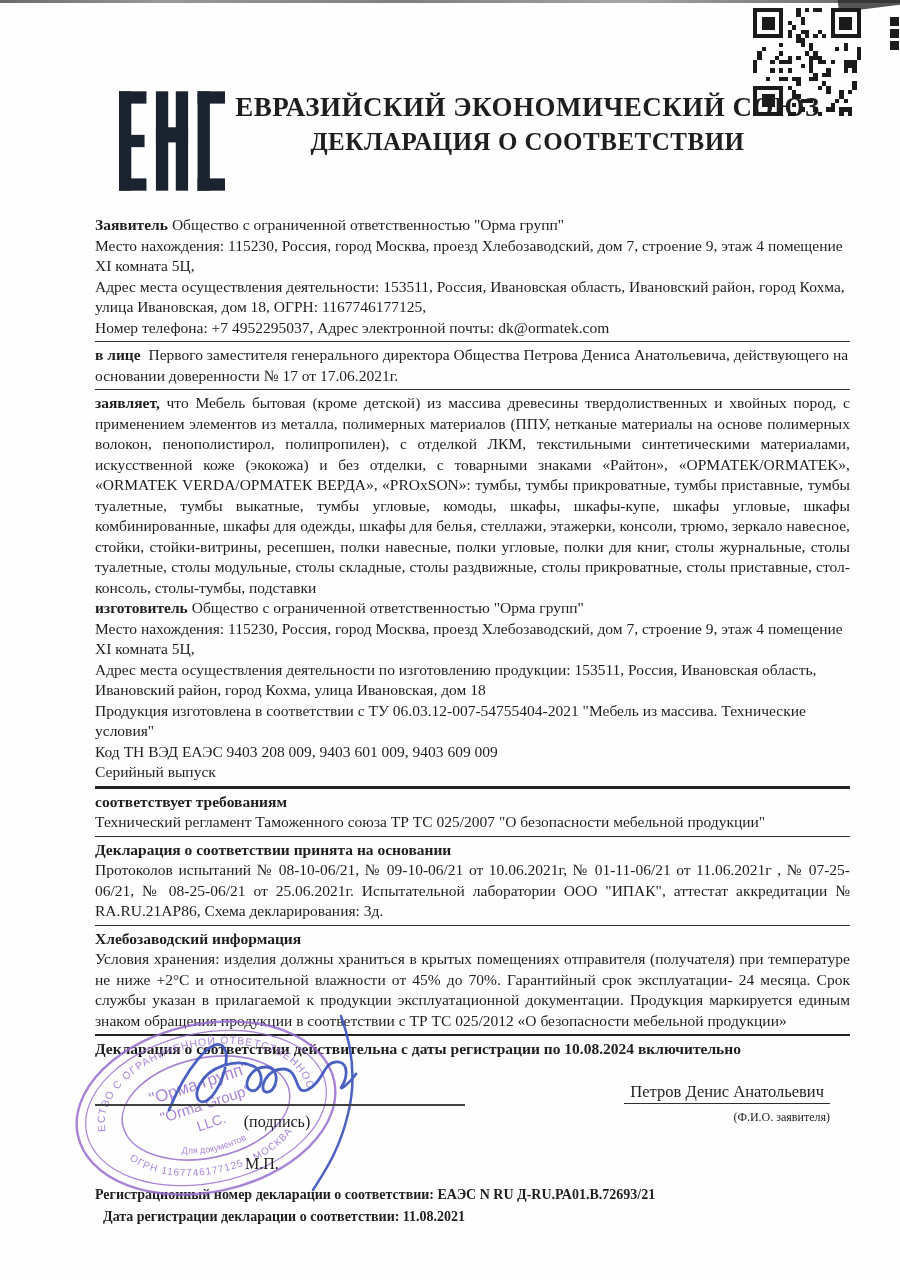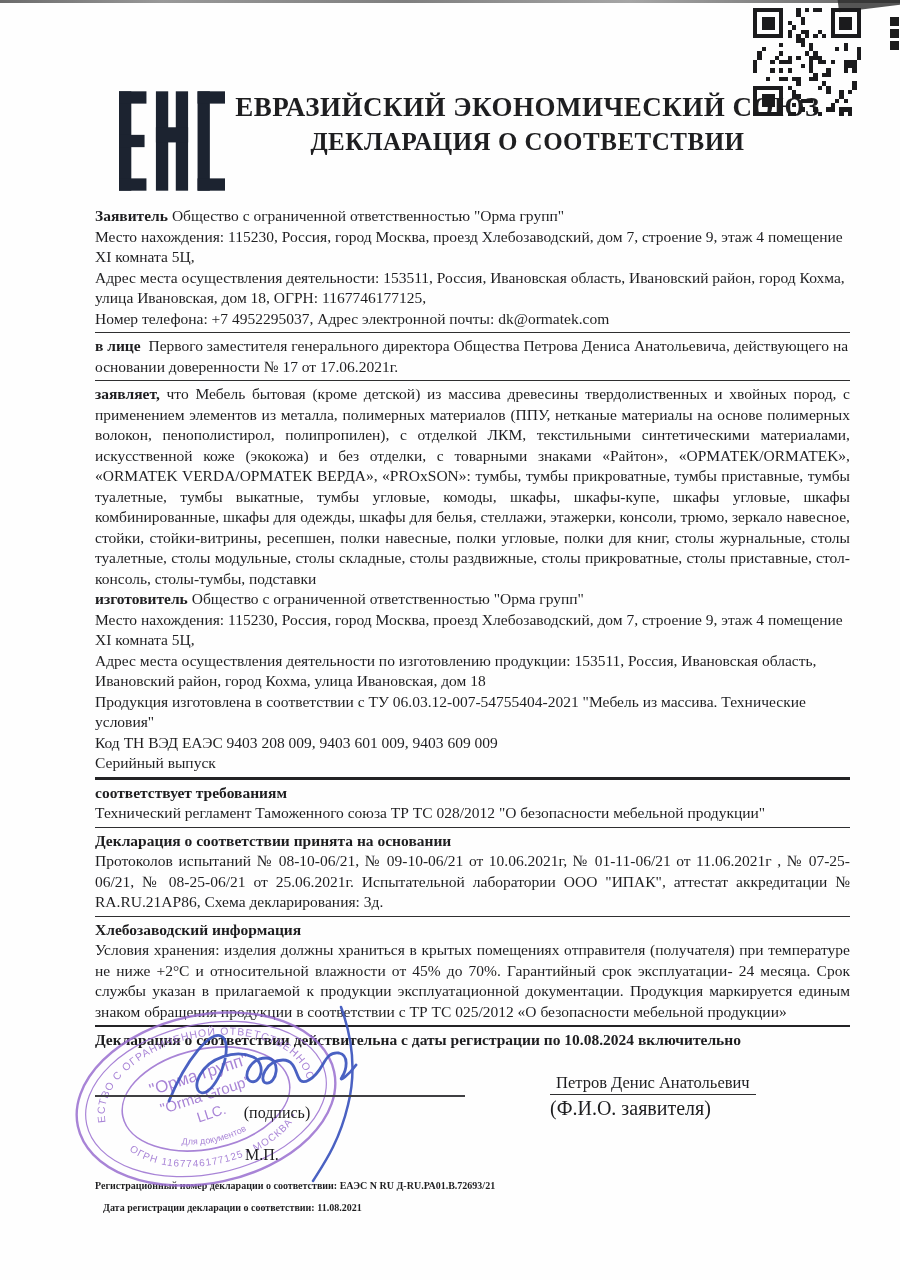--- a/index.html
+++ b/index.html
@@ -20,43 +20,43 @@
 
   
   .header{display:flex;align-items:flex-start;margin-top:86px;}
   .eac-logo{width:106px;height:110px;flex:0 0 auto;margin-left:24px;}
   .titles{flex:1 1 auto;text-align:center;padding-top:6px;padding-right:20px;}
   .title1{font-weight:bold;font-size:27px;letter-spacing:.5px;white-space:nowrap;}
   .title2{font-weight:bold;font-size:25px;letter-spacing:.5px;margin-top:5px;white-space:nowrap;}
   .qr{position:absolute;left:753px;top:8px;width:108px;height:108px;}
 
   
-  .doc{font-size:15.5px;line-height:20.5px;margin-top:10px;}
+  .doc{font-size:15.5px;line-height:20.5px;margin-top:19px;}
   .blk{margin:0;}
   b.lead{font-weight:bold;}
   .just{text-align:justify;}
   hr.sep{border:none;border-top:1.4px solid #2e2e30;margin:3px 0 3px 0;}
   hr.sep.thick{border-top:3px solid #232325;}
   hr.sep.med{border-top:2px solid #232325;}
   .heading{font-weight:bold;}
 
   
   .validity{font-weight:bold;margin-top:2px;}
   .sig-area{position:relative;height:112px;margin-top:4px;}
   .sig-line{position:absolute;left:0;top:40px;width:370px;border-bottom:2px solid #3f3f42;}
   .sig-caption{position:absolute;left:87px;top:48px;width:190px;text-align:center;font-size:16px;}
   .sig-mp{position:absolute;left:150px;top:90px;font-size:16px;}
-  .signer{position:absolute;left:455px;top:18px;width:280px;text-align:left;}
+  .signer{position:absolute;left:455px;top:18px;width:280px;text-align:right;}
   .signer-name{display:inline-block;border-bottom:1.6px solid #2e2e30;padding:0 6px 1px 6px;font-size:16.5px;}
-  .signer-caption{margin-top:3px;font-size:20px;}
+  .signer-caption{margin-top:3px;font-size:12px;}
   .stamp-svg{position:absolute;left:-32px;top:-54px;opacity:.85;}
   .sign-svg{position:absolute;left:58px;top:-52px;opacity:.92;}
 
   
-  .registration{margin-top:8px;font-weight:bold;font-size:10px;line-height:22px;}
+  .registration{margin-top:8px;font-weight:bold;font-size:14px;line-height:22px;}
   .registration .reg-date{padding-left:8px;}
 </style>
 </head>
 <body>
 
 <div class="scan-top-edge"></div>
 <div class="scan-corner-smudge"></div>
 <div class="scan-edge-dots">
     <i></i>
     <i></i>
@@ -322,21 +322,21 @@
     <p class="blk"><b class="lead">изготовитель</b> <span>Общество с ограниченной ответственностью "Орма групп"</span></p>
     <div>Место нахождения: 115230, Россия, город Москва, проезд Хлебозаводский, дом 7, строение 9, этаж 4 помещение XI комната 5Ц,</div>
     <div>Адрес места осуществления деятельности по изготовлению продукции: 153511, Россия, Ивановская область, Ивановский район, город Кохма, улица Ивановская, дом 18</div>
     <div>Продукция изготовлена в соответствии с ТУ 06.03.12-007-54755404-2021 "Мебель из массива. Технические условия"</div>
     <div>Код ТН ВЭД ЕАЭС  9403 208 009, 9403 601 009, 9403 609 009</div>
     <div>Серийный выпуск</div>
 
     <hr class="sep thick">
 
     <div class="heading">соответствует требованиям</div>
-    <div>Технический регламент Таможенного союза ТР ТС 028/2012 "О безопасности мебельной продукции"</div>
+    <div>Технический регламент Таможенного союза ТР ТС 025/2007 "О безопасности мебельной продукции"</div>
 
     <hr class="sep">
 
     <div class="heading">Декларация о соответствии принята на основании</div>
     <div class="just">Протоколов испытаний № 08-10-06/21, № 09-10-06/21 от 10.06.2021г, № 01-11-06/21 от 11.06.2021г , № 07-25-06/21, № 08-25-06/21 от 25.06.2021г. Испытательной лаборатории ООО "ИПАК", аттестат аккредитации № RA.RU.21АР86, Схема декларирования: 3д.</div>
 
     <hr class="sep">
 
     <div class="heading">Хлебозаводский информация</div>
     <div class="just">Условия хранения: изделия должны храниться в крытых помещениях отправителя (получателя) при температуре не ниже +2°С и относительной влажности от 45% до 70%. Гарантийный срок эксплуатации- 24 месяца. Срок службы указан в прилагаемой к продукции эксплуатационной документации. Продукция маркируется единым знаком обращения продукции в соответствии с ТР ТС 025/2012 «О безопасности мебельной продукции»</div>

